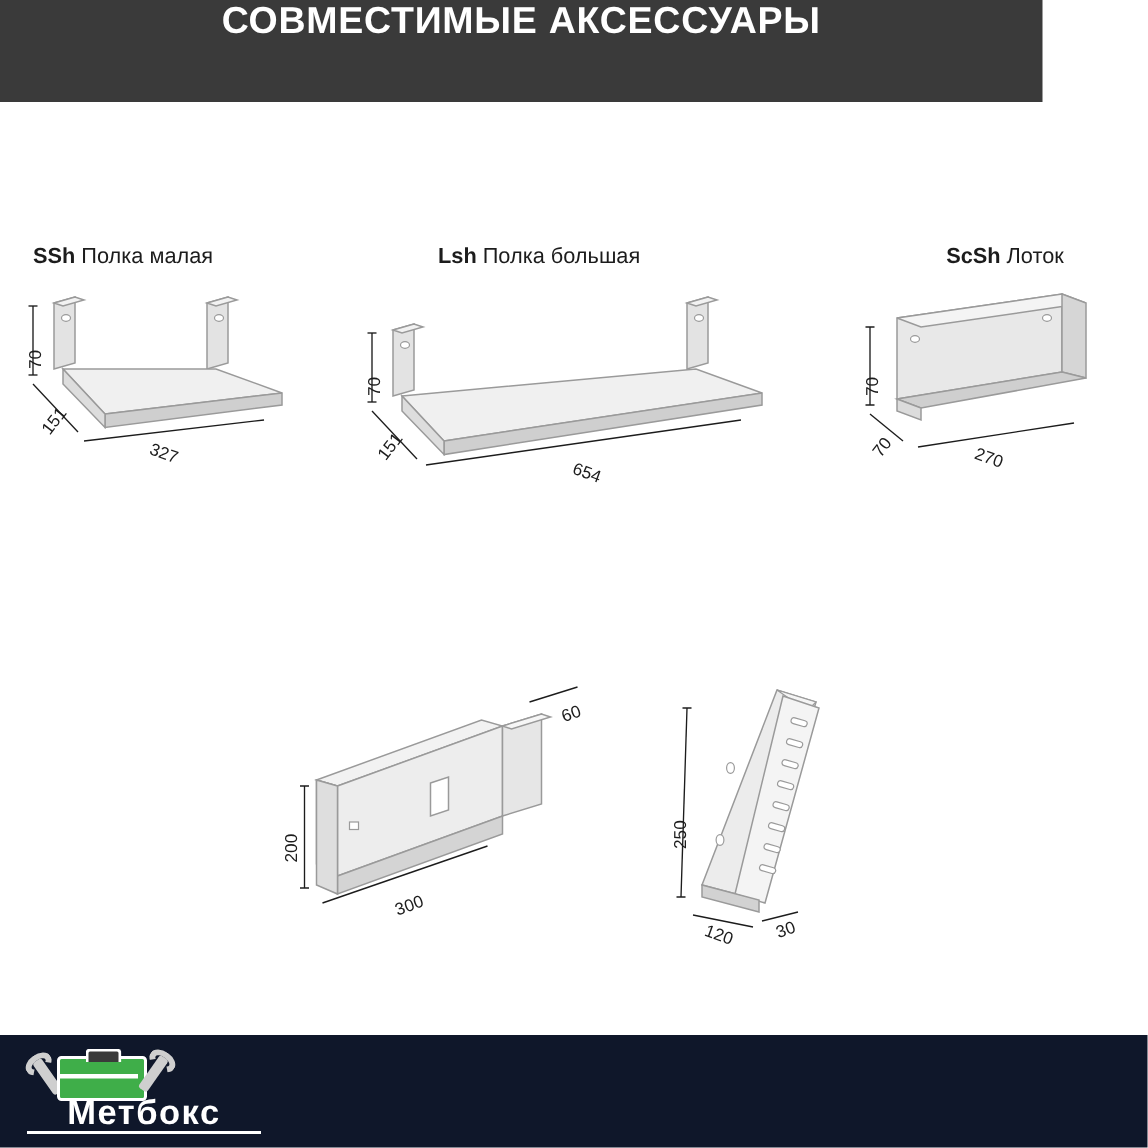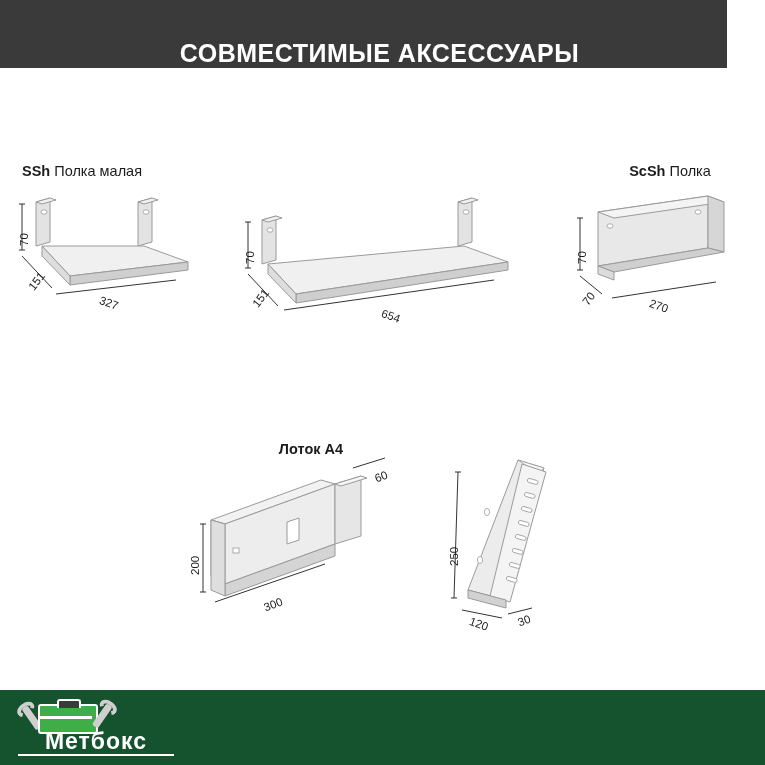--- a/index.html
+++ b/index.html
@@ -22,40 +22,39 @@
   }
 
   
   .header {
     position: absolute;
     left: 0; top: 0;
     width: 695px;
     height: 68px;
     background: #3a3a3a;
     display: flex;
-    align-items: flex-end;
+    align-items: flex-start;
     justify-content: center;
-    padding-left: 32px;
   }
   .header-title {
     color: #ffffff;
     font-size: 25px;
     font-weight: bold;
     letter-spacing: 0.5px;
     text-transform: uppercase;
     font-family: "Liberation Sans", sans-serif;
   }
 
   
   .footer {
     position: absolute;
     left: 0; top: 690px;
     width: 765px;
     height: 75px;
-    background: #14532d;
+    background: #0f172a;
     display: flex;
     align-items: center;
   }
   .logo {
     position: relative;
     margin-left: 12px;
     width: 170px;
     height: 62px;
     display: flex;
     align-items: center;
@@ -233,20 +232,26 @@
       <line x1="9" y1="14" x2="15" y2="14" stroke="#1c1c1c" stroke-width="0.9"></line>
       <line x1="9" y1="60" x2="15" y2="60" stroke="#1c1c1c" stroke-width="0.9"></line>
       <line x1="12" y1="66" x2="42" y2="98" stroke="#1c1c1c" stroke-width="0.9"></line>
       <line x1="46" y1="104" x2="166" y2="90" stroke="#1c1c1c" stroke-width="0.9"></line>
     </svg>
     <div class="dim rot90" style="left:8px; top:56px;">70</div>
     <div class="dim rot50" style="left:16px; top:95px;">151</div>
     <div class="dim rot-pos" style="left:92px; top:104px;">327</div>
   </div>
 
+  <div class="item" style="left:292px; top:122px; width:260px;">
+    <div class="item-title">
+      <b>Lsh</b>
+      <span>Полка большая</span>
+    </div>
+  </div>
 
   <div class="item" style="left:236px; top:190px; width:300px; height:130px;">
     <svg width="300" height="130" viewBox="0 0 300 130">
       <polygon points="26,30 40,26 40,70 26,74" fill="#e3e3e3" stroke="#9a9a9a" stroke-width="1"></polygon>
       <polygon points="26,30 40,26 46,28 32,32" fill="#f2f2f2" stroke="#9a9a9a" stroke-width="1"></polygon>
       <polygon points="222,12 236,8 236,52 222,56" fill="#e3e3e3" stroke="#9a9a9a" stroke-width="1"></polygon>
       <polygon points="222,12 236,8 242,10 228,14" fill="#f2f2f2" stroke="#9a9a9a" stroke-width="1"></polygon>
       <polygon points="32,74 228,56 272,72 60,104" fill="#f0f0f0" stroke="#9a9a9a" stroke-width="1"></polygon>
       <polygon points="60,104 272,72 272,80 60,113" fill="#cfcfcf" stroke="#9a9a9a" stroke-width="1"></polygon>
       <polygon points="32,74 60,104 60,113 32,84" fill="#dddddd" stroke="#9a9a9a" stroke-width="1"></polygon>
@@ -259,21 +264,21 @@
       <line x1="48" y1="120" x2="258" y2="90" stroke="#1c1c1c" stroke-width="0.9"></line>
     </svg>
     <div class="dim rot90" style="left:8px; top:74px;">70</div>
     <div class="dim rot50" style="left:14px; top:112px;">151</div>
     <div class="dim rot-pos" style="left:148px; top:117px;">654</div>
   </div>
 
   <div class="item" style="left:580px; top:122px; width:180px;">
     <div class="item-title center">
       <b>ScSh</b>
-      <span>Полка</span>
+      <span>Лоток</span>
     </div>
   </div>
 
   <div class="item" style="left:558px; top:190px; width:205px; height:130px;">
     <svg width="205" height="130" viewBox="0 0 205 130">
 
       <polygon points="40,22 150,6 150,58 40,76" fill="#e8e8e8" stroke="#9a9a9a" stroke-width="1"></polygon>
 
       <polygon points="40,22 150,6 166,12 56,28" fill="#f4f4f4" stroke="#9a9a9a" stroke-width="1"></polygon>
 
@@ -289,26 +294,20 @@
       <line x1="19" y1="28" x2="25" y2="28" stroke="#1c1c1c" stroke-width="0.9"></line>
       <line x1="19" y1="80" x2="25" y2="80" stroke="#1c1c1c" stroke-width="0.9"></line>
       <line x1="22" y1="86" x2="44" y2="104" stroke="#1c1c1c" stroke-width="0.9"></line>
       <line x1="54" y1="108" x2="158" y2="92" stroke="#1c1c1c" stroke-width="0.9"></line>
     </svg>
     <div class="dim rot90" style="left:18px; top:74px;">70</div>
     <div class="dim rot50" style="left:22px; top:110px;">70</div>
     <div class="dim rot-pos" style="left:94px; top:107px;">270</div>
   </div>
 
-  <div class="item" style="left:216px; top:400px; width:190px;">
-    <div class="item-title center">
-      <b>Лоток</b>
-      <b>A4</b>
-    </div>
-  </div>
 
   <div class="item" style="left:175px; top:450px; width:230px; height:175px;">
     <svg width="230" height="175" viewBox="0 0 230 175">
 
       <polygon points="36,70 146,30 160,34 50,74" fill="#f2f2f2" stroke="#9a9a9a" stroke-width="1"></polygon>
       <polygon points="36,70 50,74 50,130 36,126" fill="#e0e0e0" stroke="#9a9a9a" stroke-width="1"></polygon>
 
       <polygon points="50,74 160,34 160,94 50,134" fill="#ededed" stroke="#9a9a9a" stroke-width="1"></polygon>
 
       <polygon points="50,134 160,94 160,106 50,146" fill="#d4d4d4" stroke="#9a9a9a" stroke-width="1"></polygon>

